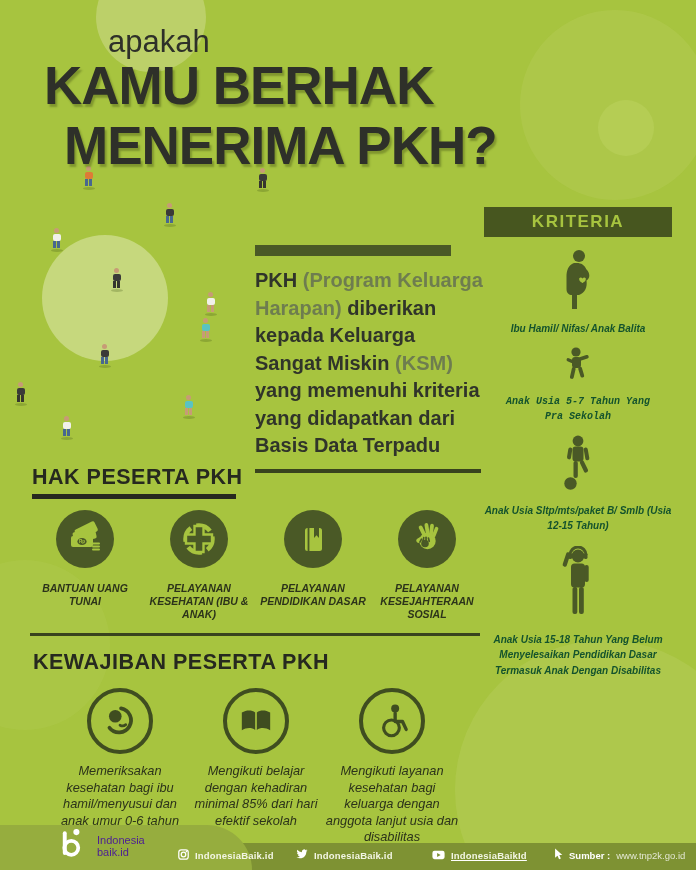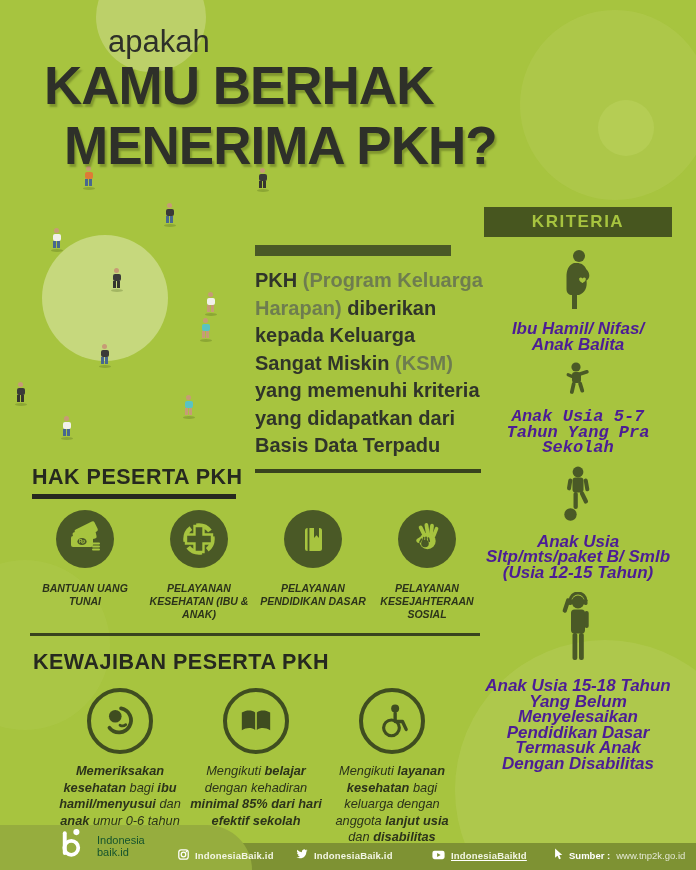--- a/index.html
+++ b/index.html
@@ -54,39 +54,39 @@
   .hak-label{margin-top:14px;font-size:10.5px;font-weight:700;font-style:italic;
     line-height:13px;color:#2c331a;max-width:108px;}
   
   .kew-row{position:absolute;left:52px;top:688px;width:408px;display:grid;
     grid-template-columns:repeat(3,1fr);}
   .kew-item{display:flex;flex-direction:column;align-items:center;text-align:center;}
   .kew-circle{width:58px;height:58px;border-radius:50%;border:4px solid #3f4d20;
     display:flex;align-items:center;justify-content:center;}
   .kew-text{margin-top:9px;font-size:12.8px;font-style:italic;line-height:16.5px;
     color:#2c331a;max-width:150px;}
-  .kew-text .b{font-weight:700;}
+  .kew-text .b{font-weight:400;}
   
   .kriteria{position:absolute;left:484px;top:207px;width:188px;
     display:flex;flex-direction:column;align-items:center;}
   .kriteria-bar{width:188px;height:30px;background:#47561f;display:flex;
     align-items:center;justify-content:center;font-size:17px;font-weight:700;
     letter-spacing:1.5px;color:#a7c43f;}
   .kri-item{display:flex;flex-direction:column;align-items:center;text-align:center;}
-  .kri-label{font-size:17px;font-weight:700;font-style:italic;line-height:15.5px;
-    color:#4c1d95;margin-top:6px;}
+  .kri-label{font-size:10px;font-weight:700;font-style:italic;line-height:15.5px;
+    color:#14532d;margin-top:6px;}
   .ki1{margin-top:12px;} .ki2{margin-top:10px;font-family:Liberation Mono, monospace;} .ki3{margin-top:12px;}
   .ki4{margin-top:10px;} .ki5{margin-top:12px;}
   .ki4 .kri-label{margin-top:8px;} .ki5 .kri-label{margin-top:8px;}
   .kri-label{max-width:188px;}
   
   .footer-band{position:absolute;left:0;bottom:0;width:696px;height:27px;background:#7e9233;}
   .footer-bump{position:absolute;left:0;bottom:0;width:252px;height:45px;
     background:#96ad3e;border-top-right-radius:46px;}
-  .brand{position:absolute;left:56px;bottom:5px;display:flex;align-items:center;gap:7px;color:#14532d;}
+  .brand{position:absolute;left:56px;bottom:5px;display:flex;align-items:center;gap:7px;color:#4c1d95;}
   .brand-name{font-size:11px;line-height:12.5px;font-weight:400;}
   .social{position:absolute;bottom:6px;display:flex;align-items:center;gap:6px;color:#fff;}
   .social .handle{font-size:9.5px;font-weight:700;letter-spacing:.2px;color:#f3f6e4;}
   .so1{left:178px;} .so2{left:296px;} .so3{left:432px;text-decoration:underline;} .source{left:553px;}
   .source .label{font-size:9.5px;font-weight:700;color:#fff;}
   .source .url{font-size:9.5px;color:rgba(255,255,255,.78);font-weight:400;}
 </style>
 </head>
 <body>
 

